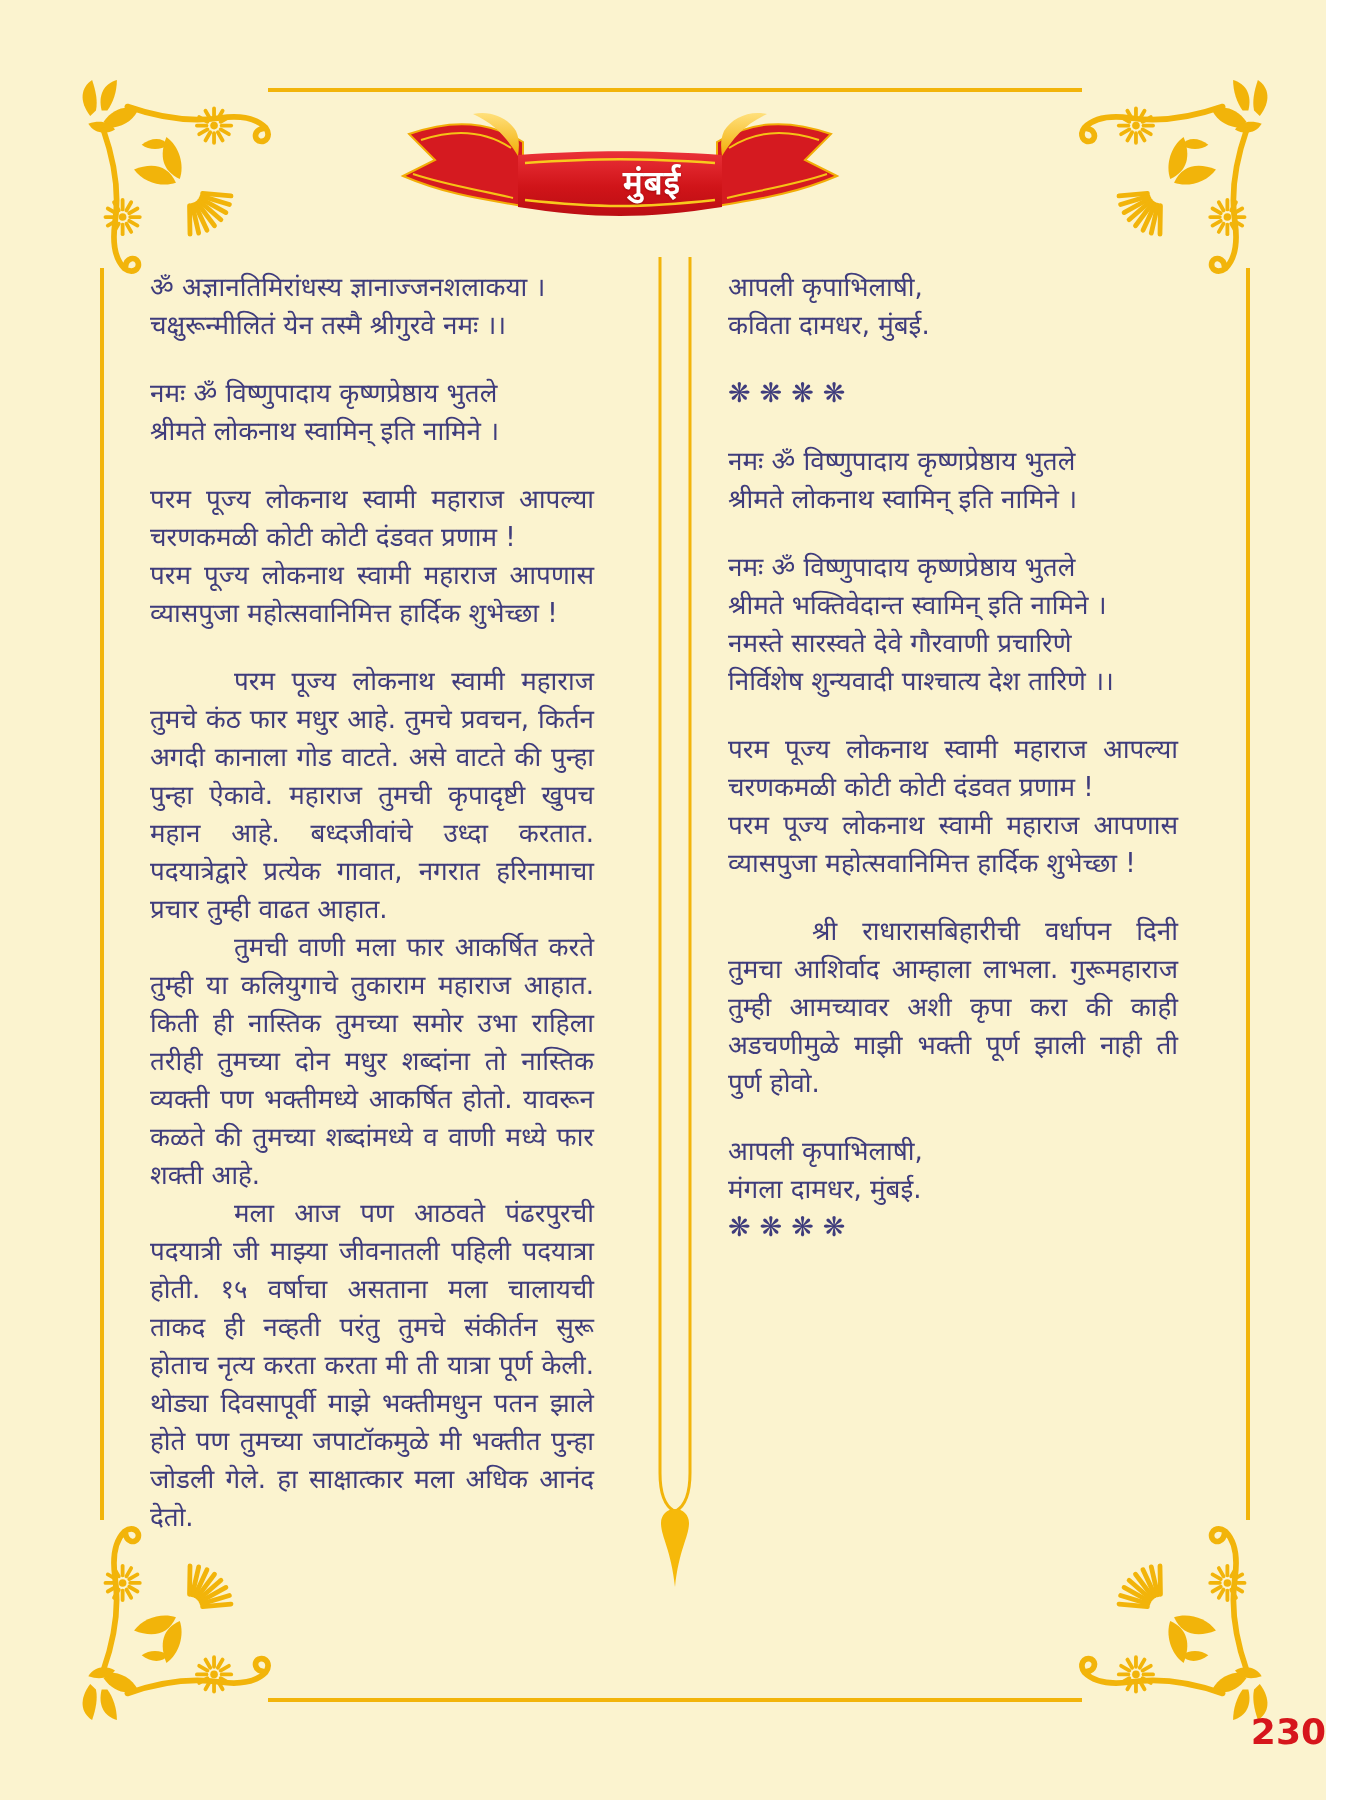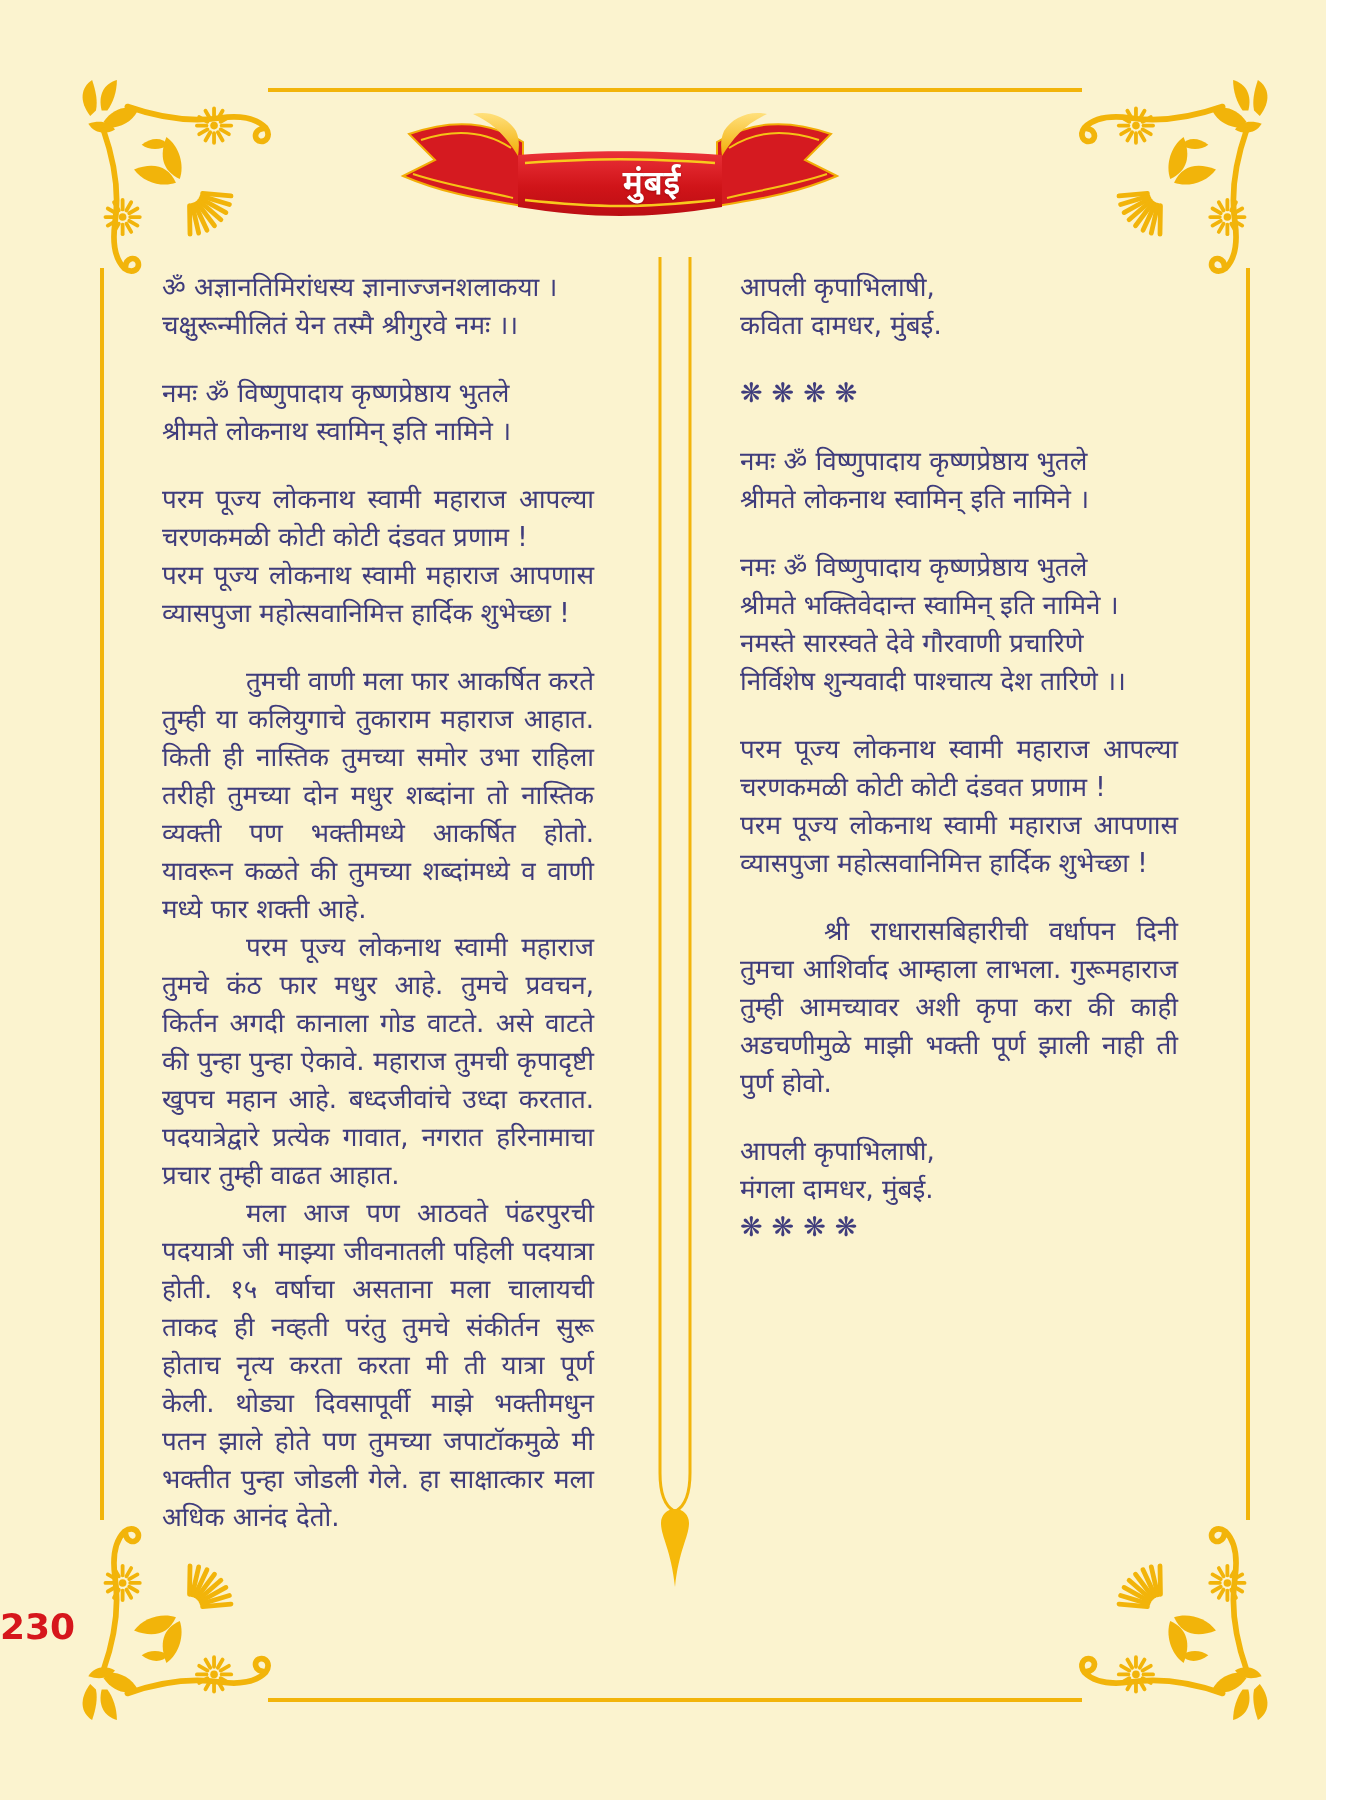--- a/index.html
+++ b/index.html
@@ -27,31 +27,31 @@
     font-size:33px; font-weight:bold; letter-spacing:1px;
     text-shadow:0 1px 2px rgba(120,0,0,.55);
   }
   
   .col {
     position:absolute; top:268px; color:#3f3c7c;
     font-size:26px; line-height:38px;
   }
   .col[data-column="left_column"]  { left:150px; width:444px; }
   .col[data-column="right_column"] { left:728px; width:450px; }
-  .block { margin:0 0 30px 12px; }
+  .block { margin:0 0 30px 0; }
   .block.tight { margin-bottom:0; }
   .para  { text-align:justify; }
   .indent { text-indent:84px; }
   .verse { white-space:pre-line; }
   .stars { letter-spacing:9px; font-weight:bold; font-size:27px; }
   
   .divider { position:absolute; left:645px; top:255px; width:60px; height:1345px; }
   
   .page-number {
-    position:absolute; left:0; right:0; top:1606px; text-align:left;
+    position:absolute; left:0; right:0; top:1711px; text-align:right;
     color:#d6161c; font-size:36px; font-weight:bold;
   }
 </style>
 </head>
 <body>
 
 <div class="page">
 
   <svg width="0" height="0" style="position:absolute" aria-hidden="true">
     <defs>
@@ -177,22 +177,22 @@
     <path d="M30,1254 C38,1254 44,1260 44,1268 C44,1282 34,1294 30,1332 C26,1294 16,1282 16,1268 C16,1260 22,1254 30,1254 Z" fill="#f6b90a"></path>
   </svg>
 
   <div class="col" data-column="left_column">
       <p class="block verse">ॐ अज्ञानतिमिरांधस्य ज्ञानाज्जनशलाकया ।
 चक्षुरून्मीलितं येन तस्मै श्रीगुरवे नमः ।।</p>
       <p class="block verse">नमः ॐ विष्णुपादाय कृष्णप्रेष्ठाय भुतले
 श्रीमते लोकनाथ स्वामिन् इति नामिने ।</p>
       <p class="block para tight">परम पूज्य लोकनाथ स्वामी महाराज आपल्या चरणकमळी कोटी कोटी दंडवत प्रणाम !</p>
       <p class="block para">परम पूज्य लोकनाथ स्वामी महाराज आपणास व्यासपुजा महोत्सवानिमित्त हार्दिक शुभेच्छा !</p>
+      <p class="block para indent tight">परम पूज्य लोकनाथ स्वामी महाराज तुमचे कंठ फार मधुर आहे. तुमचे प्रवचन, किर्तन अगदी कानाला गोड वाटते. असे वाटते की पुन्हा पुन्हा ऐकावे. महाराज तुमची कृपादृष्टी खुपच महान आहे. बध्दजीवांचे उध्दा करतात. पदयात्रेद्वारे प्रत्येक गावात, नगरात हरिनामाचा प्रचार तुम्ही वाढत आहात.</p>
       <p class="block para indent tight">तुमची वाणी मला फार आकर्षित करते तुम्ही या कलियुगाचे तुकाराम महाराज आहात. किती ही नास्तिक तुमच्या समोर उभा राहिला तरीही तुमच्या दोन मधुर शब्दांना तो नास्तिक व्यक्ती पण भक्तीमध्ये आकर्षित होतो. यावरून कळते की तुमच्या शब्दांमध्ये व वाणी मध्ये फार शक्ती आहे.</p>
-      <p class="block para indent tight">परम पूज्य लोकनाथ स्वामी महाराज तुमचे कंठ फार मधुर आहे. तुमचे प्रवचन, किर्तन अगदी कानाला गोड वाटते. असे वाटते की पुन्हा पुन्हा ऐकावे. महाराज तुमची कृपादृष्टी खुपच महान आहे. बध्दजीवांचे उध्दा करतात. पदयात्रेद्वारे प्रत्येक गावात, नगरात हरिनामाचा प्रचार तुम्ही वाढत आहात.</p>
       <p class="block para indent">मला आज पण आठवते पंढरपुरची पदयात्री जी माझ्या जीवनातली पहिली पदयात्रा होती. १५ वर्षाचा असताना मला चालायची ताकद ही नव्हती परंतु तुमचे संकीर्तन सुरू होताच नृत्य करता करता मी ती यात्रा पूर्ण केली. थोड्या दिवसापूर्वी माझे भक्तीमधुन पतन झाले होते पण तुमच्या जपाटॉकमुळे मी भक्तीत पुन्हा जोडली गेले. हा साक्षात्कार मला अधिक आनंद देतो.</p>
     </div>
   <div class="col" data-column="right_column">
       <p class="block verse">आपली कृपाभिलाषी,
 कविता दामधर, मुंबई.</p>
       <p class="block stars">❋❋❋❋</p>
       <p class="block verse">नमः ॐ विष्णुपादाय कृष्णप्रेष्ठाय भुतले
 श्रीमते लोकनाथ स्वामिन् इति नामिने ।</p>
       <p class="block verse">नमः ॐ विष्णुपादाय कृष्णप्रेष्ठाय भुतले
 श्रीमते भक्तिवेदान्त स्वामिन् इति नामिने ।

